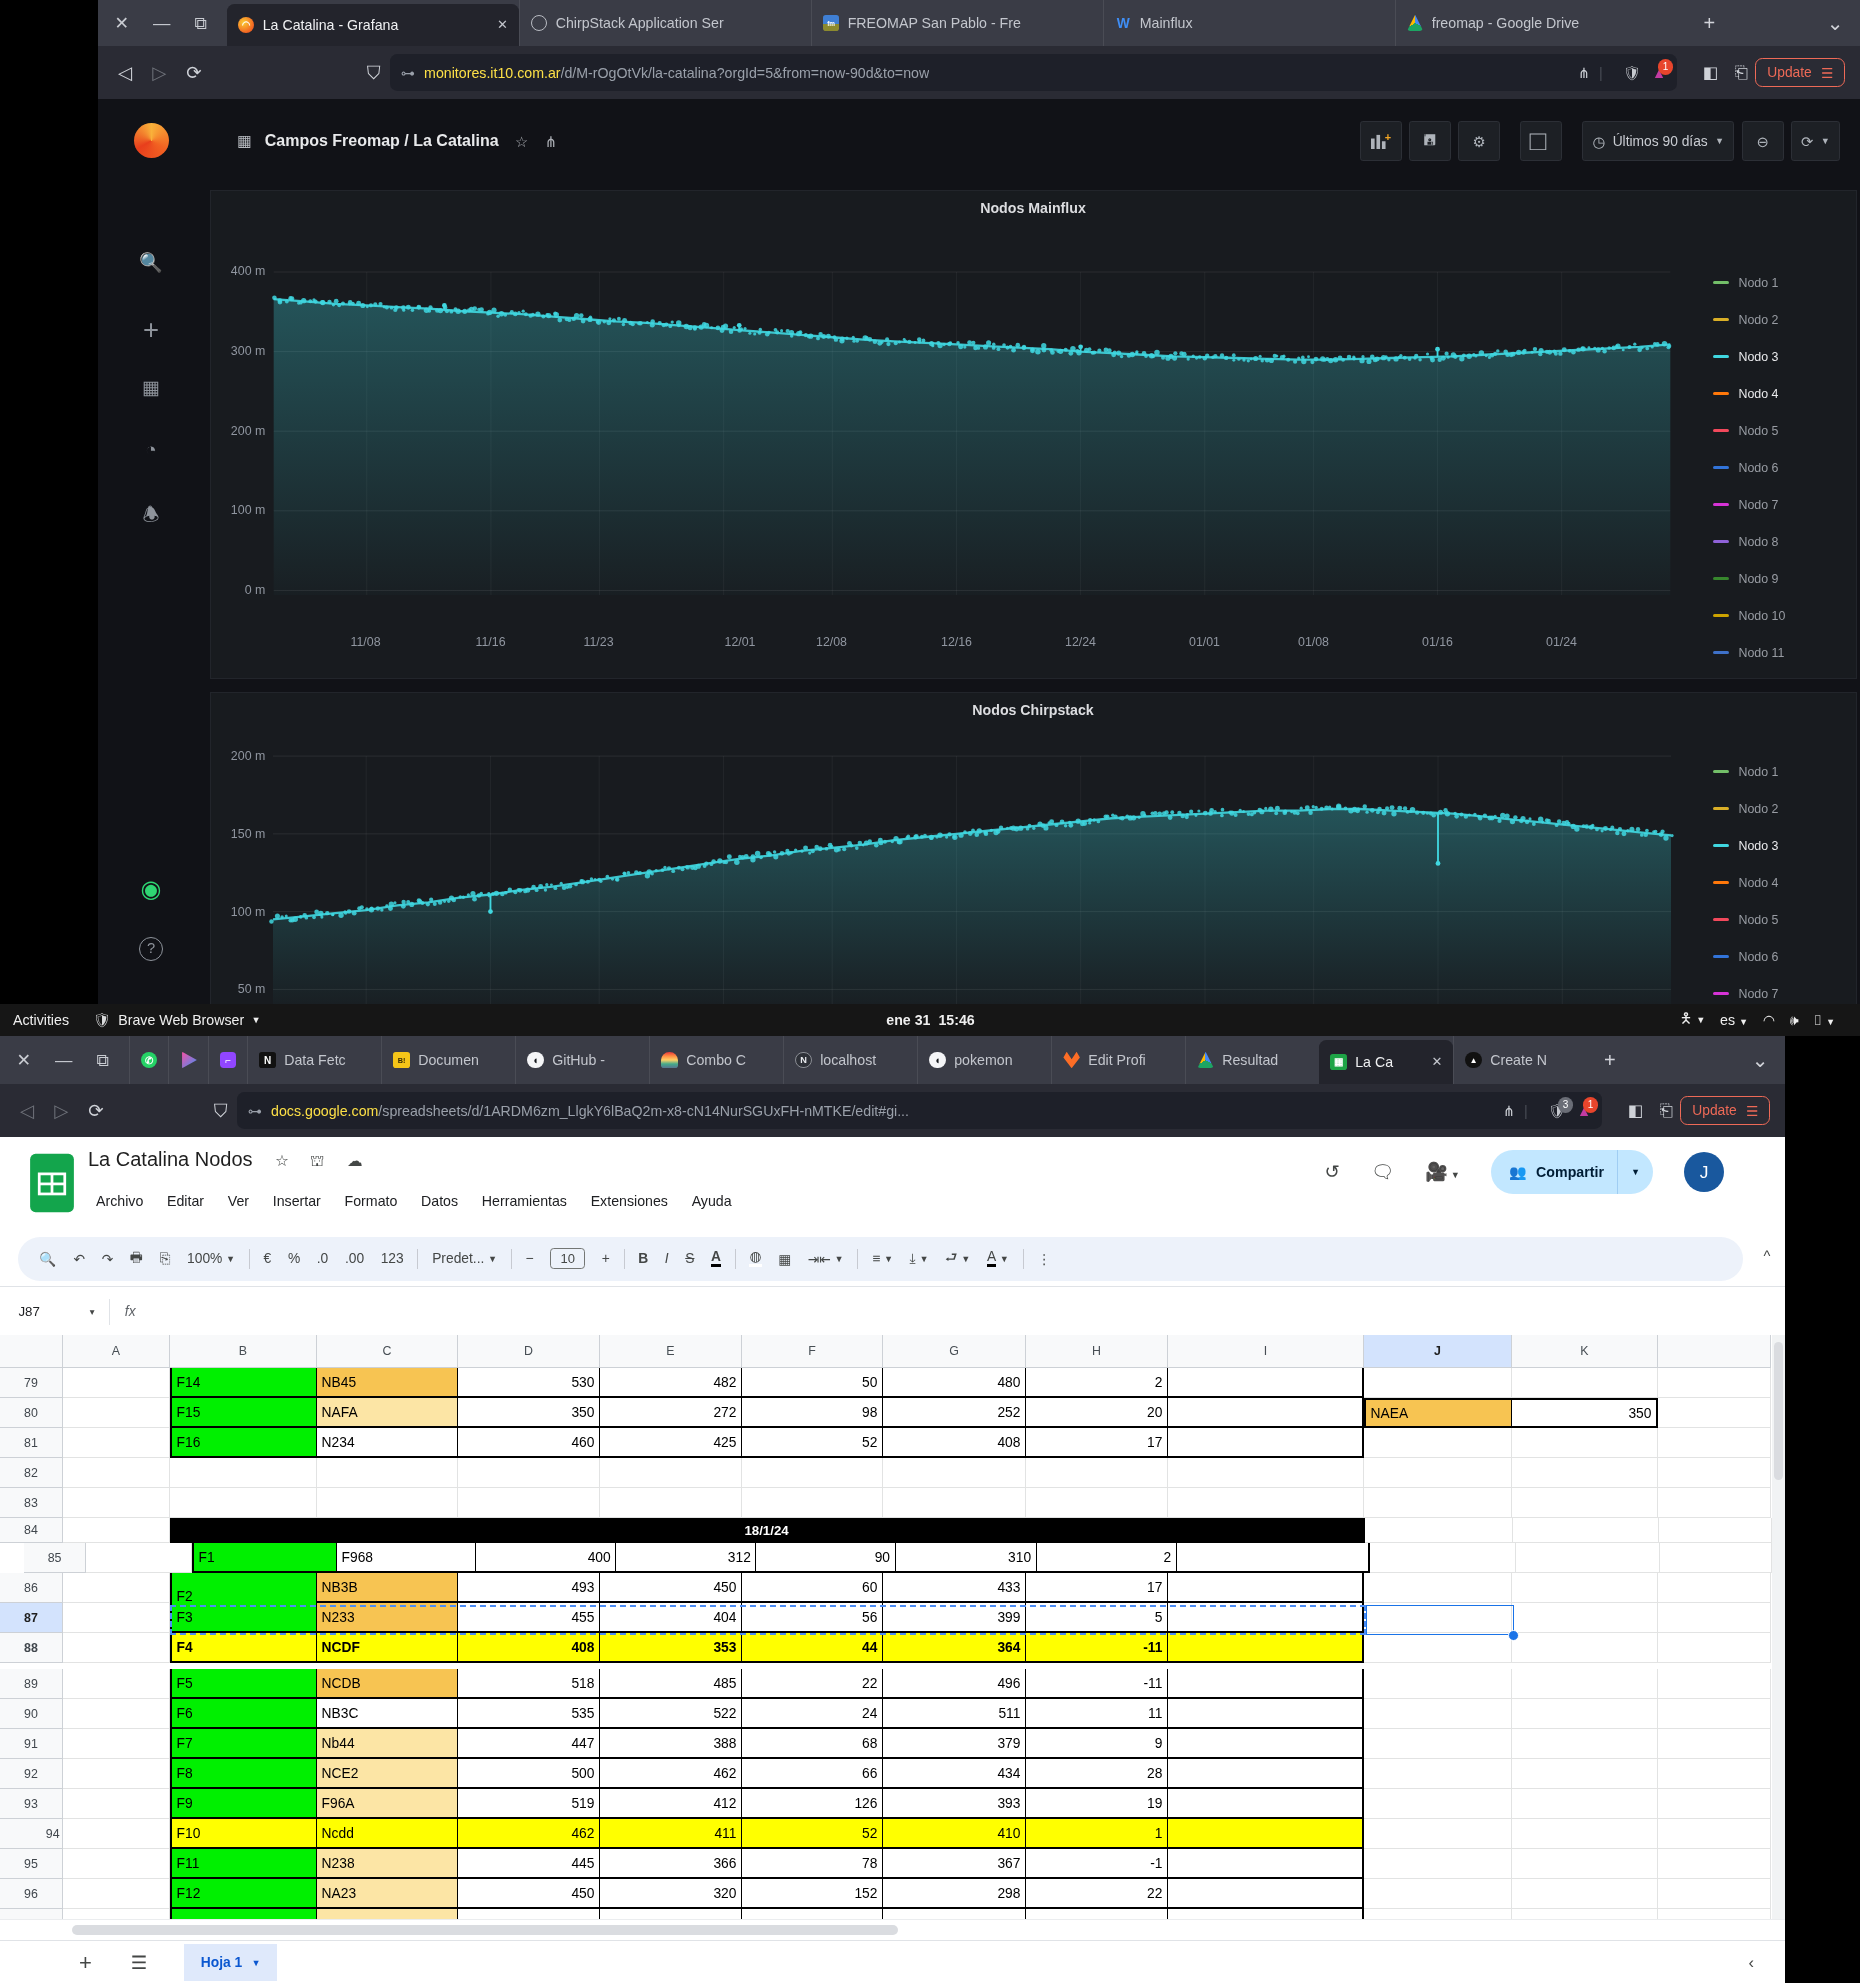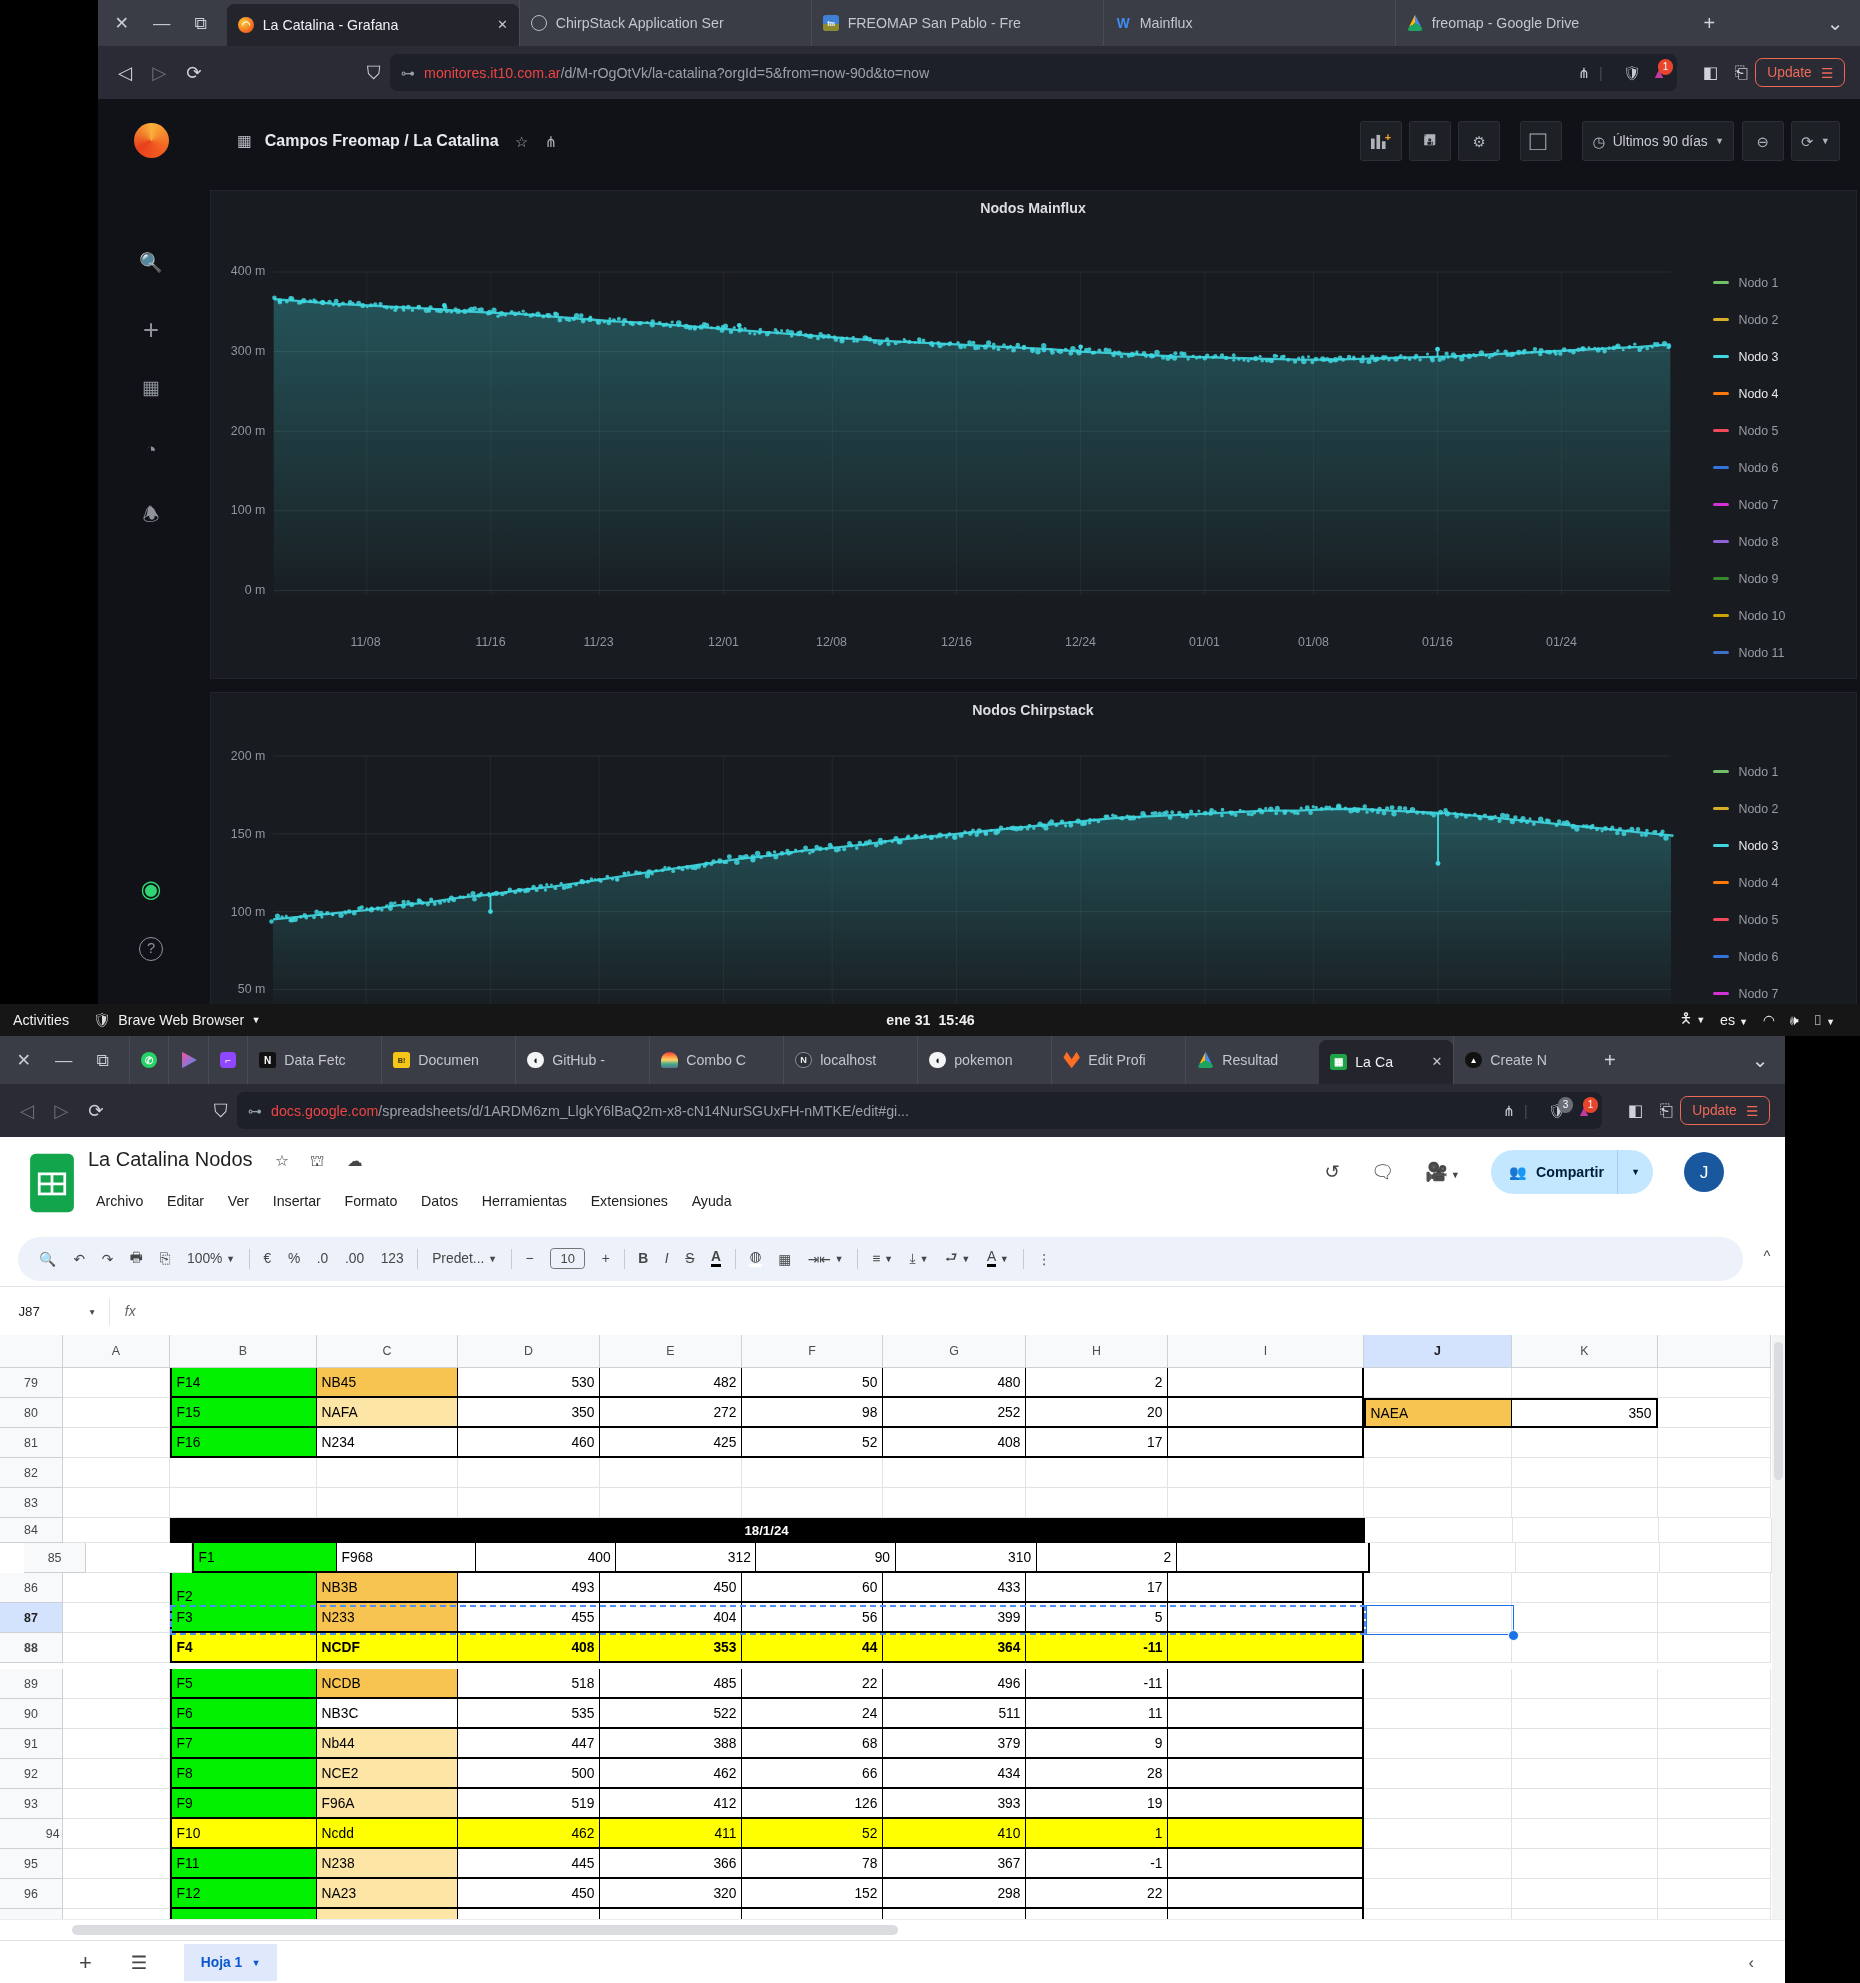--- a/index.html
+++ b/index.html
@@ -21,21 +21,21 @@
   .tinytab { display:flex; align-items:center; padding:0 11px; border-left:0.9px solid #4a4c55; }
   .newtab, .tsearch { display:flex; align-items:center; padding:0 16.5px; font-size:20px; color:#d2d4da; }
   .favic { width:16.5px; height:16.5px; border-radius:3.7px; flex:0 0 auto; display:flex;
     align-items:center; justify-content:center; font-size:10px; font-weight:bold; }
   .urlrow { position:absolute; left:0; right:0; top:46px; height:53px; background:#2a2b34;
     display:flex; align-items:center; color:#c6c9cf; }
   .navic { font-size:18.4px; margin-left:20px; color:#cfd2d8; }
   .navic.dim { color:#6d7078; }
   .urlbox { flex:1; height:37px; background:#1e2029; border-radius:7.3px; margin:0 9.2px;
     display:flex; align-items:center; padding:0 11px; font-size:14.2px; overflow:hidden; }
-  .urlbox .dom { color:#ef4444; }
+  .urlbox .dom { color:#fde047; }
   .urlbox .path { color:#9androidaab2; color:#9aa0aa; white-space:nowrap; overflow:hidden; }
   .urlbox .sp { flex:1; }
   .badge { min-width:15.6px; height:15.6px; background:#e8452c; color:#fff; border-radius:8.3px;
     font-size:10px; display:flex; align-items:center; justify-content:center; padding:0 2.8px;
     position:absolute; top:-5.5px; right:-7.3px; }
   .shieldwrap { position:relative; margin-left:11px; }
   .updatebtn { display:flex; align-items:center; gap:9.2px; border:1.4px solid #ee6a57;
     color:#ee6a57; border-radius:7.3px; padding:5.5px 11px; font-size:13.8px; margin:0 14.7px 0 7.3px; }
   .sideic { font-size:16.5px; color:#cfd2d8; margin-left:16.5px; }
 
@@ -230,21 +230,21 @@
         <div class="gf-panel" id="panel1" style="top:91px; height:489px;">
             <div class="ptitle">Nodos Mainflux</div>
             <div class="ylab" style="left: 1.8px; top: 73px;">400 m</div>
             <div class="ylab" style="left: 1.8px; top: 153px;">300 m</div>
             <div class="ylab" style="left: 1.8px; top: 233px;">200 m</div>
             <div class="ylab" style="left: 1.8px; top: 312px;">100 m</div>
             <div class="ylab" style="left: 1.8px; top: 392px;">0 m</div>
             <div class="xlab" style="left: 123px; top: 444px;">11/08</div>
             <div class="xlab" style="left: 248px; top: 444px;">11/16</div>
             <div class="xlab" style="left: 356px; top: 444px;">11/23</div>
-            <div class="xlab" style="left: 481px; top: 444px;">12/01</div>
+            <div class="xlab" style="left: 481px; top: 444px; text-align: right;">12/01</div>
             <div class="xlab" style="left: 589px; top: 444px;">12/08</div>
             <div class="xlab" style="left: 714px; top: 444px;">12/16</div>
             <div class="xlab" style="left: 838px; top: 444px;">12/24</div>
             <div class="xlab" style="left: 962px; top: 444px;">01/01</div>
             <div class="xlab" style="left: 1071px; top: 444px;">01/08</div>
             <div class="xlab" style="left: 1195px; top: 444px;">01/16</div>
             <div class="xlab" style="left: 1319px; top: 444px;">01/24</div>
             <svg width="1398" height="323" style="position: absolute; left: 62px; top: 81px; overflow: visible;" viewBox="0 0 1522 352">
               <defs>
                 <linearGradient id="grad0" x1="0" y1="0" x2="0" y2="1">

